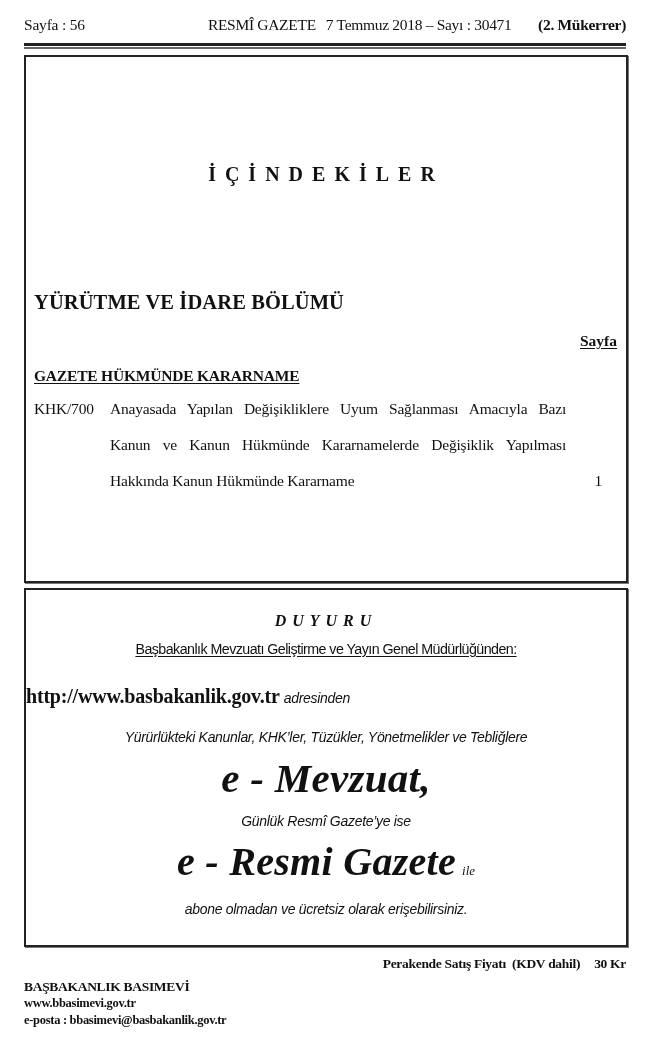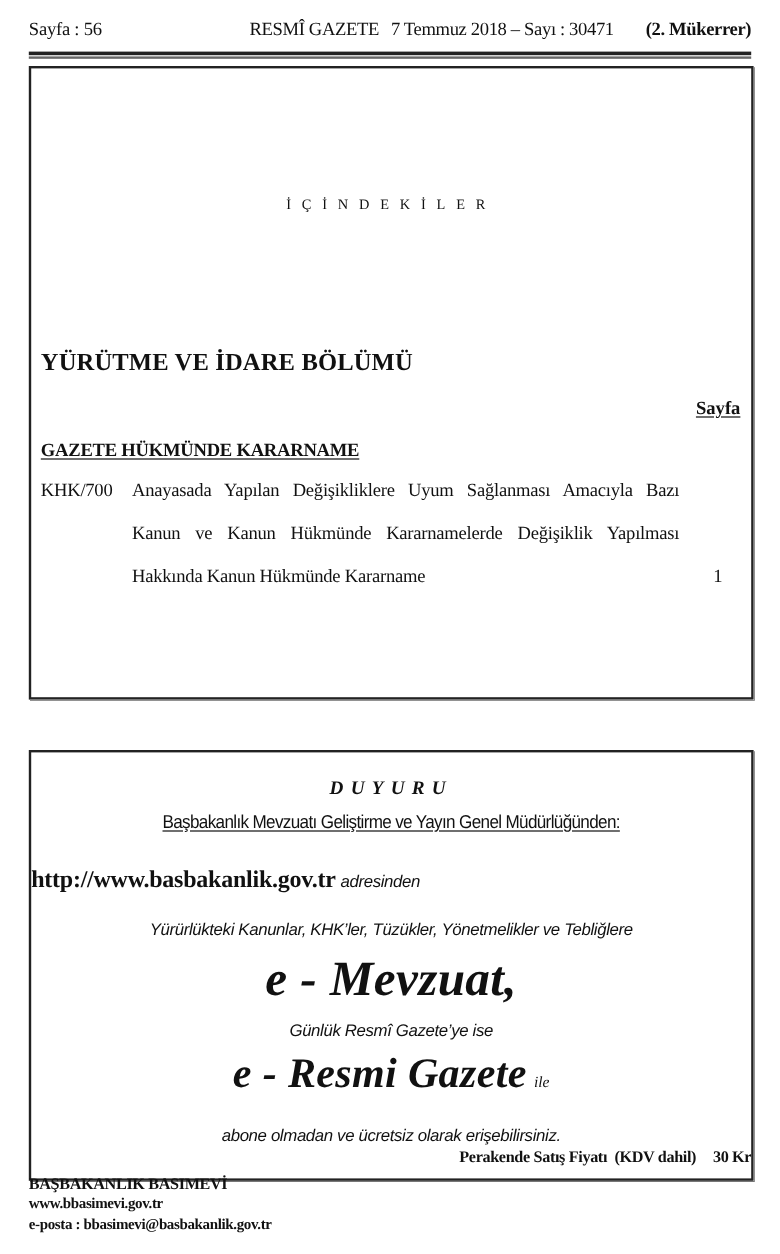--- a/index.html
+++ b/index.html
@@ -61,34 +61,34 @@
     left: 24px;
     width: 600px;
     border: 2px solid #222;
     box-shadow: 1px 1px 0 #777;
   }
   .toc-box {
     top: 55px;
     height: 524px;
   }
   .notice-box {
-    top: 625px;
+    top: 588px;
     height: 355px;
     text-decoration: underline;
   }
 
   
   .toc-title {
     position: absolute;
     left: 0;
     top: 106px;
     width: 100%;
     text-align: center;
-    font-weight: normal;
-    font-size: 12px;
+    font-weight: bold;
+    font-size: 20px;
     letter-spacing: 9px;
   }
   .section-title {
     position: absolute;
     left: 8px;
     top: 234px;
     font-weight: bold;
     font-size: 20.5px;
     text-decoration-thickness: 2px;
     text-underline-offset: 3px;
@@ -210,21 +210,21 @@
     position: absolute;
     left: 0;
     top: 248px;
     width: 100%;
     text-align: center;
     white-space: nowrap;
   }
   .notice-big2 {
     font-weight: bold;
     font-style: italic;
-    font-size: 35px;
+    font-size: 40px;
     letter-spacing: 0.3px;
   }
   .notice-ile {
     font-family: "Liberation Serif", serif;
     font-style: italic;
     font-size: 13px;
     margin-left: 6px;
   }
   .notice-line.l-sub { top: 311px; }
 

